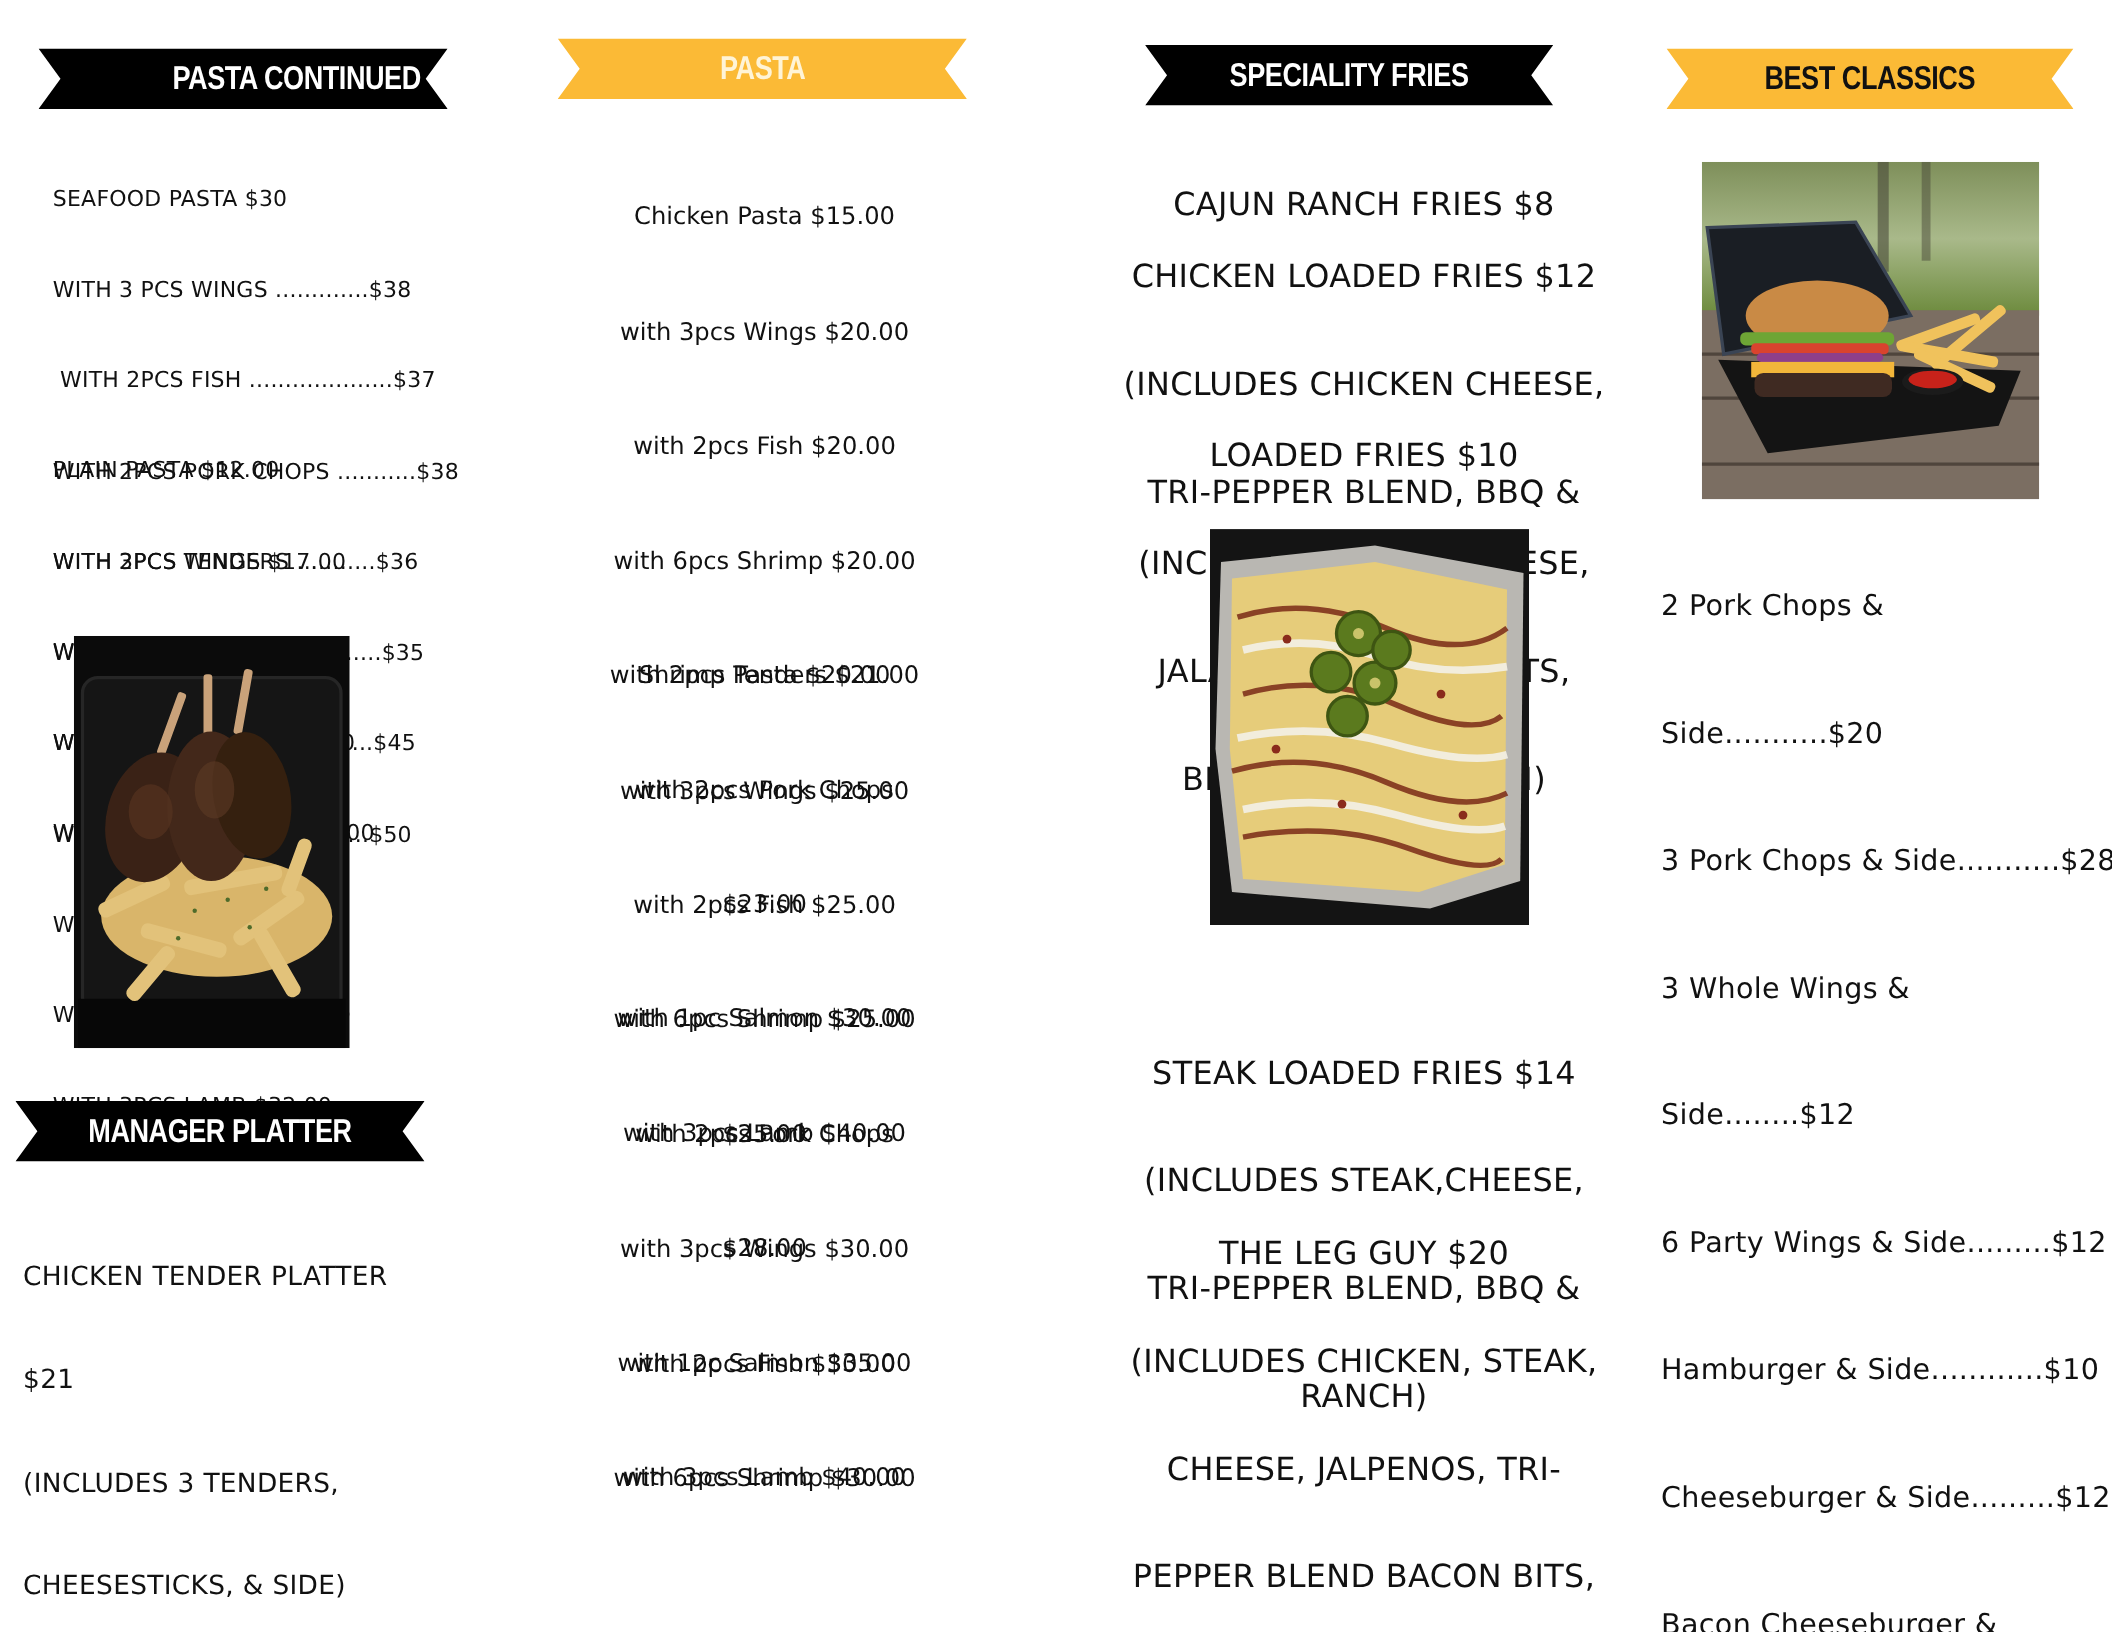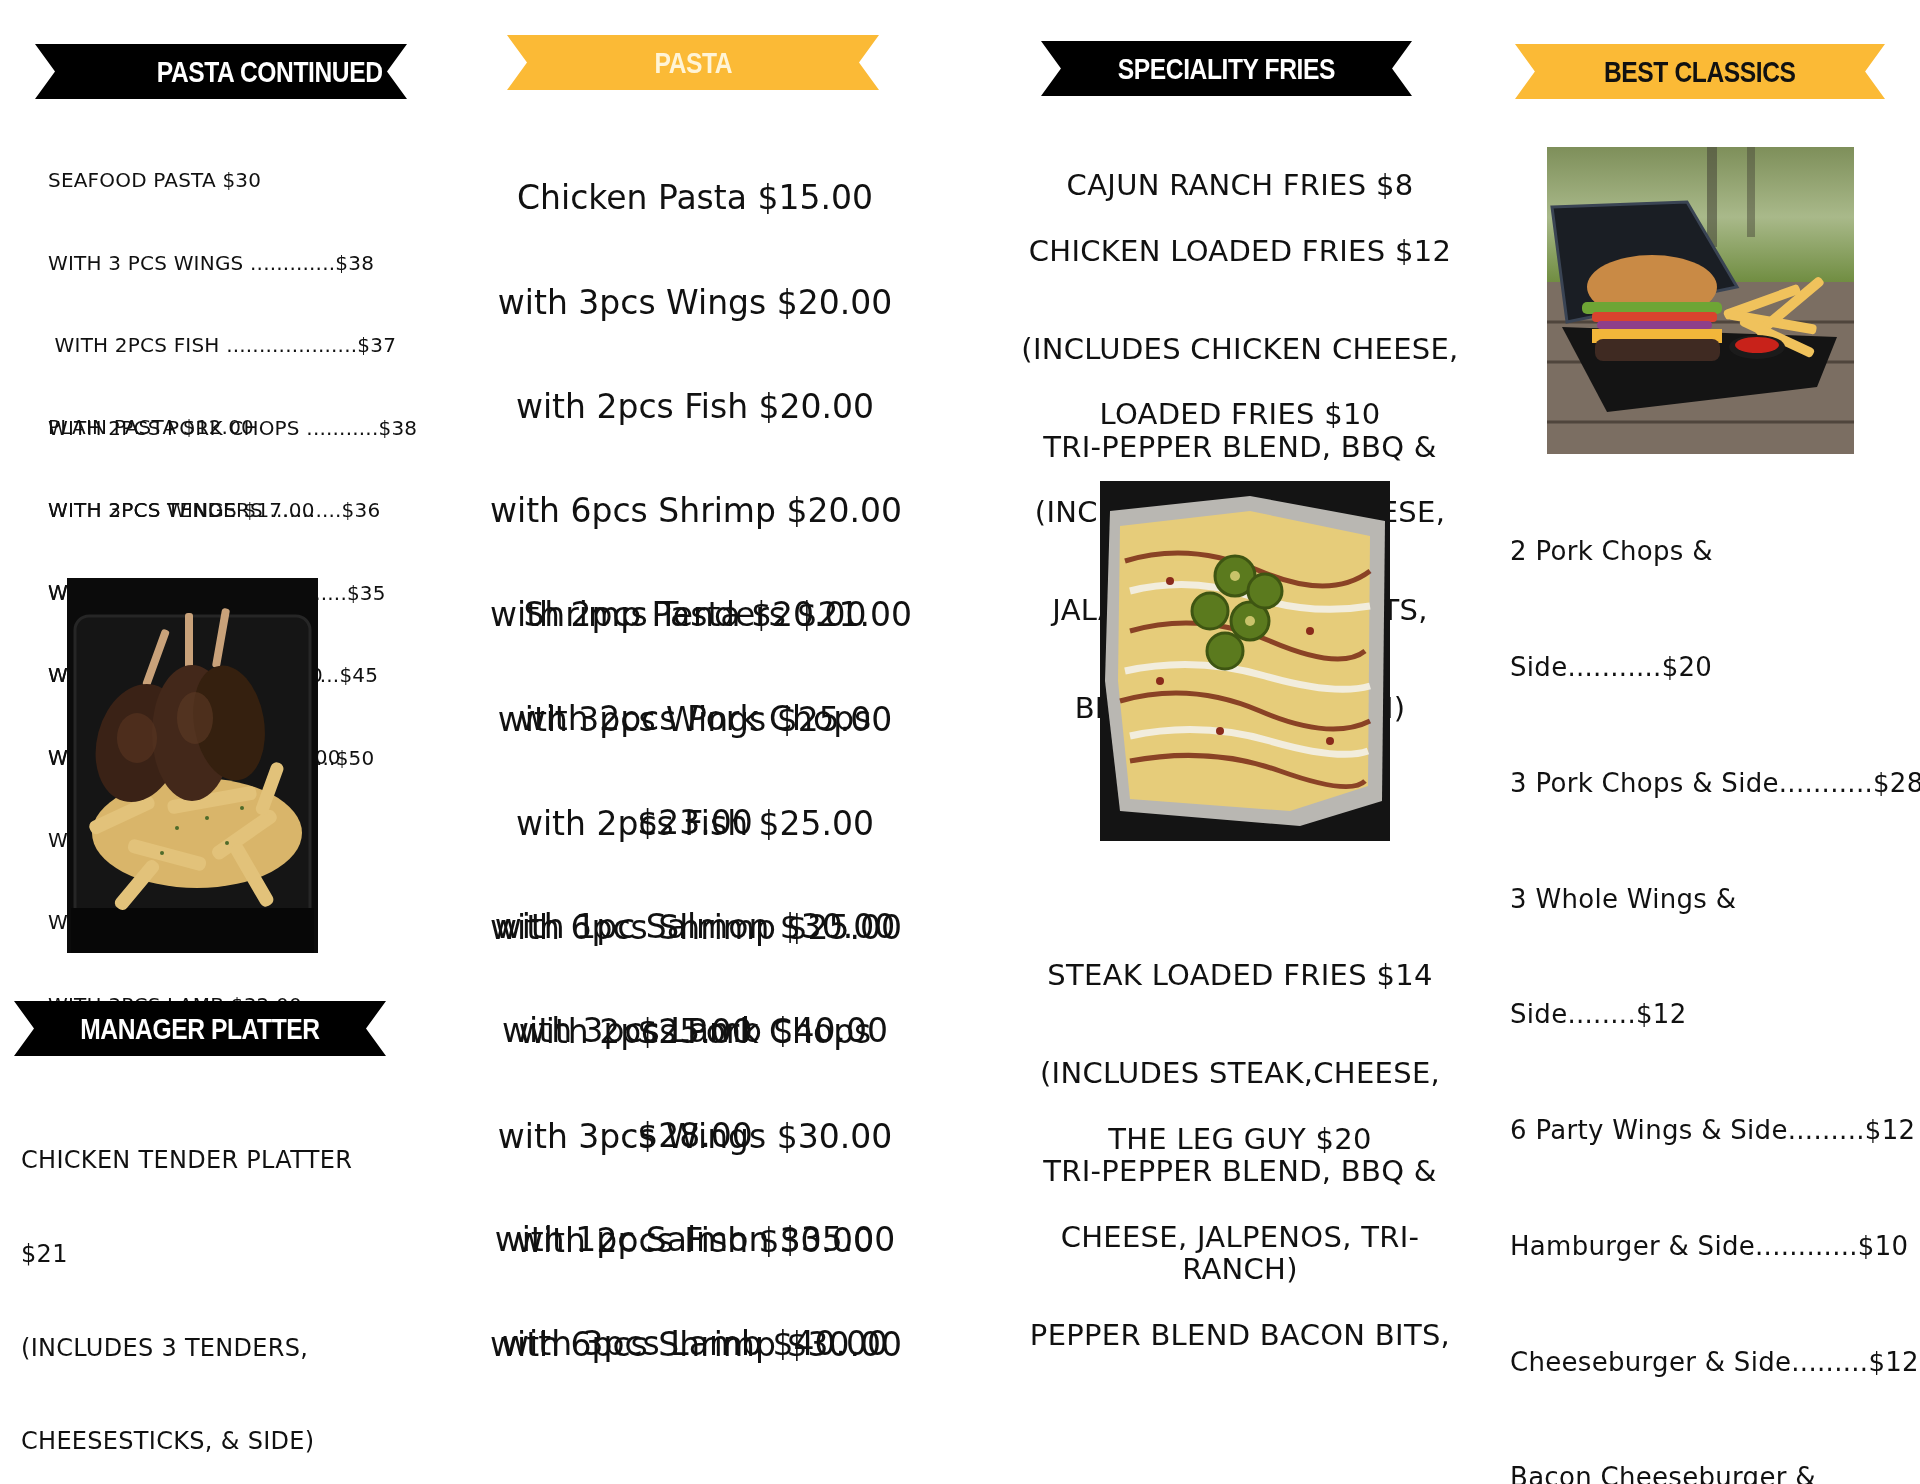--- a/index.html
+++ b/index.html
@@ -8,21 +8,21 @@
   .ribbon { position: absolute; height: 55px; display: flex; align-items: center; justify-content: center; }
   .ribbon svg { position: absolute; left: 0; top: 0; width: 100%; height: 100%; }
   .ribbon .rtext { position: relative; font-family: "Liberation Sans", sans-serif; font-weight: bold;
                    font-size: 30px; letter-spacing: -0.5px; transform: scaleX(0.82); white-space: nowrap; }
   .ribbon.black .rtext { color: #ffffff; }
   .ribbon.gold .rtext.light { color: #fff4d6; }
   .ribbon.gold .rtext.dark { color: #111111; }
   .block { position: absolute; white-space: pre; }
   .block div { white-space: pre; }
   .left-sm { font-size: 20px; line-height: 27.5px; letter-spacing: 0.2px; }
-  .center-md { text-align: center; font-size: 33px; line-height: 34.7px; }
+  .center-md { text-align: center; font-size: 22px; line-height: 34.7px; }
   .fries { text-align: center; font-size: 29px; line-height: 32.6px; letter-spacing: 0.3px; }
   .classics { font-size: 26px; line-height: 38.6px; letter-spacing: 0.3px; }
   .platter { font-size: 24px; line-height: 31.2px; letter-spacing: 0.3px; }
   .photo { position: absolute; overflow: hidden; }
   .photo svg { width: 100%; height: 100%; display: block; }
 </style>
 </head>
 <body>
 
 <div class="ribbon black" style="left:35px; top:44px; width:372px;justify-content:flex-end;">
@@ -220,20 +220,21 @@
 
 <div class="block fries" style="left:1020px; top:894px; width:440px;">
   <div>STEAK LOADED FRIES $14</div>
   <div>(INCLUDES STEAK,CHEESE,</div>
   <div>TRI-PEPPER BLEND, BBQ &amp;</div>
   <div>RANCH)</div>
 </div>
 
 <div class="block fries" style="left:1020px; top:1058px; width:440px;">
   <div>THE LEG GUY $20</div>
+  <div>(INCLUDES CHICKEN, STEAK,</div>
   <div>CHEESE, JALPENOS, TRI-</div>
   <div>PEPPER BLEND BACON BITS,</div>
   
 </div>
 
 <div class="ribbon gold" style="left:1515px; top:44px; width:370px;">
   <svg viewBox="0 0 372 55" preserveAspectRatio="none">
       <polygon points="0,0 372,0 352,27.5 372,55 0,55 20,27.5" fill="#FBBA36"></polygon>
     </svg>
   <span class="rtext dark">BEST CLASSICS</span>

